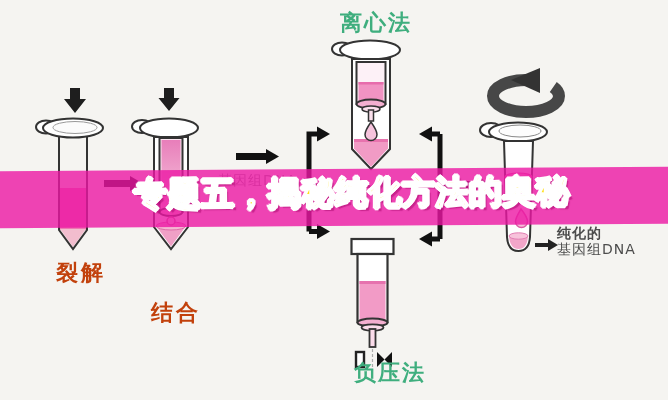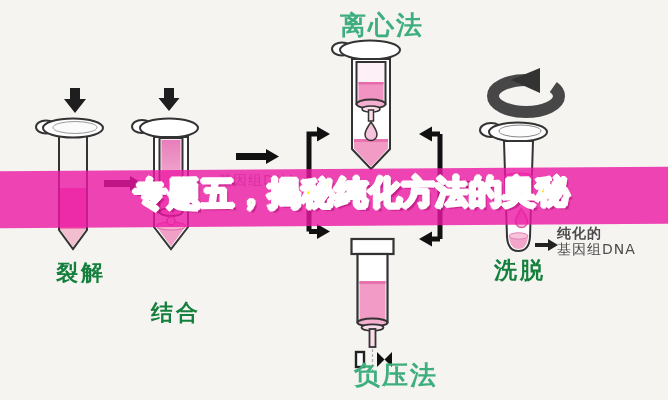--- a/index.html
+++ b/index.html
@@ -1,20 +1,20 @@
 <!DOCTYPE html>
 <html><head>
 <meta charset="utf-8">
 <style>
   html,body{margin:0;padding:0;}
   body{font-family:"DejaVu Sans","Liberation Sans",sans-serif;}
   #stage{position:relative;width:668px;height:400px;background:#f5f4f1;overflow:hidden;}
   .lbl{position:absolute;white-space:nowrap;}
-  .method{color:#3fae7e;font-size:26px;font-weight:600;letter-spacing:2px;}
-  .step{color:#15803d;font-size:22px;font-weight:600;letter-spacing:3px;}
+  .method{color:#3fae7e;font-size:22px;font-weight:600;letter-spacing:2px;}
+  .step{color:#c2410c;font-size:22px;font-weight:600;letter-spacing:3px;}
   .small-note{color:#4c4c4c;font-size:14px;font-weight:500;letter-spacing:1px;line-height:15px;}
   .hidden-note{color:#8f8f8f;font-size:14px;font-weight:500;letter-spacing:1px;z-index:2;}
   #art{position:absolute;left:0;top:0;z-index:1;}
   #banner-wrap{position:absolute;left:-4px;top:169px;width:676px;height:57px;z-index:3;
     transform:rotate(-0.4deg);}
   #banner{position:absolute;inset:0;background:rgba(236,22,164,0.80);}
   #headline{position:absolute;left:138px;top:2px;font-size:33px;font-weight:800;
     color:#ffdf17;letter-spacing:0.5px;
     -webkit-text-stroke:1.4px #ffffff;
     text-shadow:-2px 0 0 #fff,2px 0 0 #fff,0 -2px 0 #fff,0 2px 0 #fff,
@@ -134,21 +134,20 @@
       <path d="M372.5,349 L372.5,371" stroke="#aaa" stroke-width="1.2" stroke-dasharray="3,2" fill="none"></path>
       <rect x="356" y="352" width="8" height="15" fill="#fff" stroke="#222" stroke-width="2.4"></rect>
       <polygon points="377,352 377,367 384.5,359.5" fill="#111"></polygon>
       <polygon points="392,352 392,367 384.5,359.5" fill="#111"></polygon>
     </g>
   </svg>
 
   <div class="lbl method z2" style="left:340px;top:8px;">离心法</div>
   <div class="lbl step z2" style="left:56px;top:258px;">裂解</div>
   <div class="lbl step z2" style="left:151px;top:258px;margin-top:40px;">结合</div>
-  <div class="lbl step z2" style="left:494px;top:255px;font-size:23px;">洗脱</div>
   <div class="lbl method z2" style="left:354px;top:358px;">负压法</div>
   <div class="lbl small-note z2" style="left:557px;top:226px;font-weight:bold;">纯化的</div>
   <div class="lbl small-note z2" style="left:557px;top:242px;">基因组DNA</div>
   <div class="lbl hidden-note" style="left:218px;top:172px;">基因组DNA</div>
 
   <div id="banner-wrap">
     <div id="banner"></div>
     <div id="headline">专题五，揭秘纯化方法的奥秘</div>
   </div>
 

